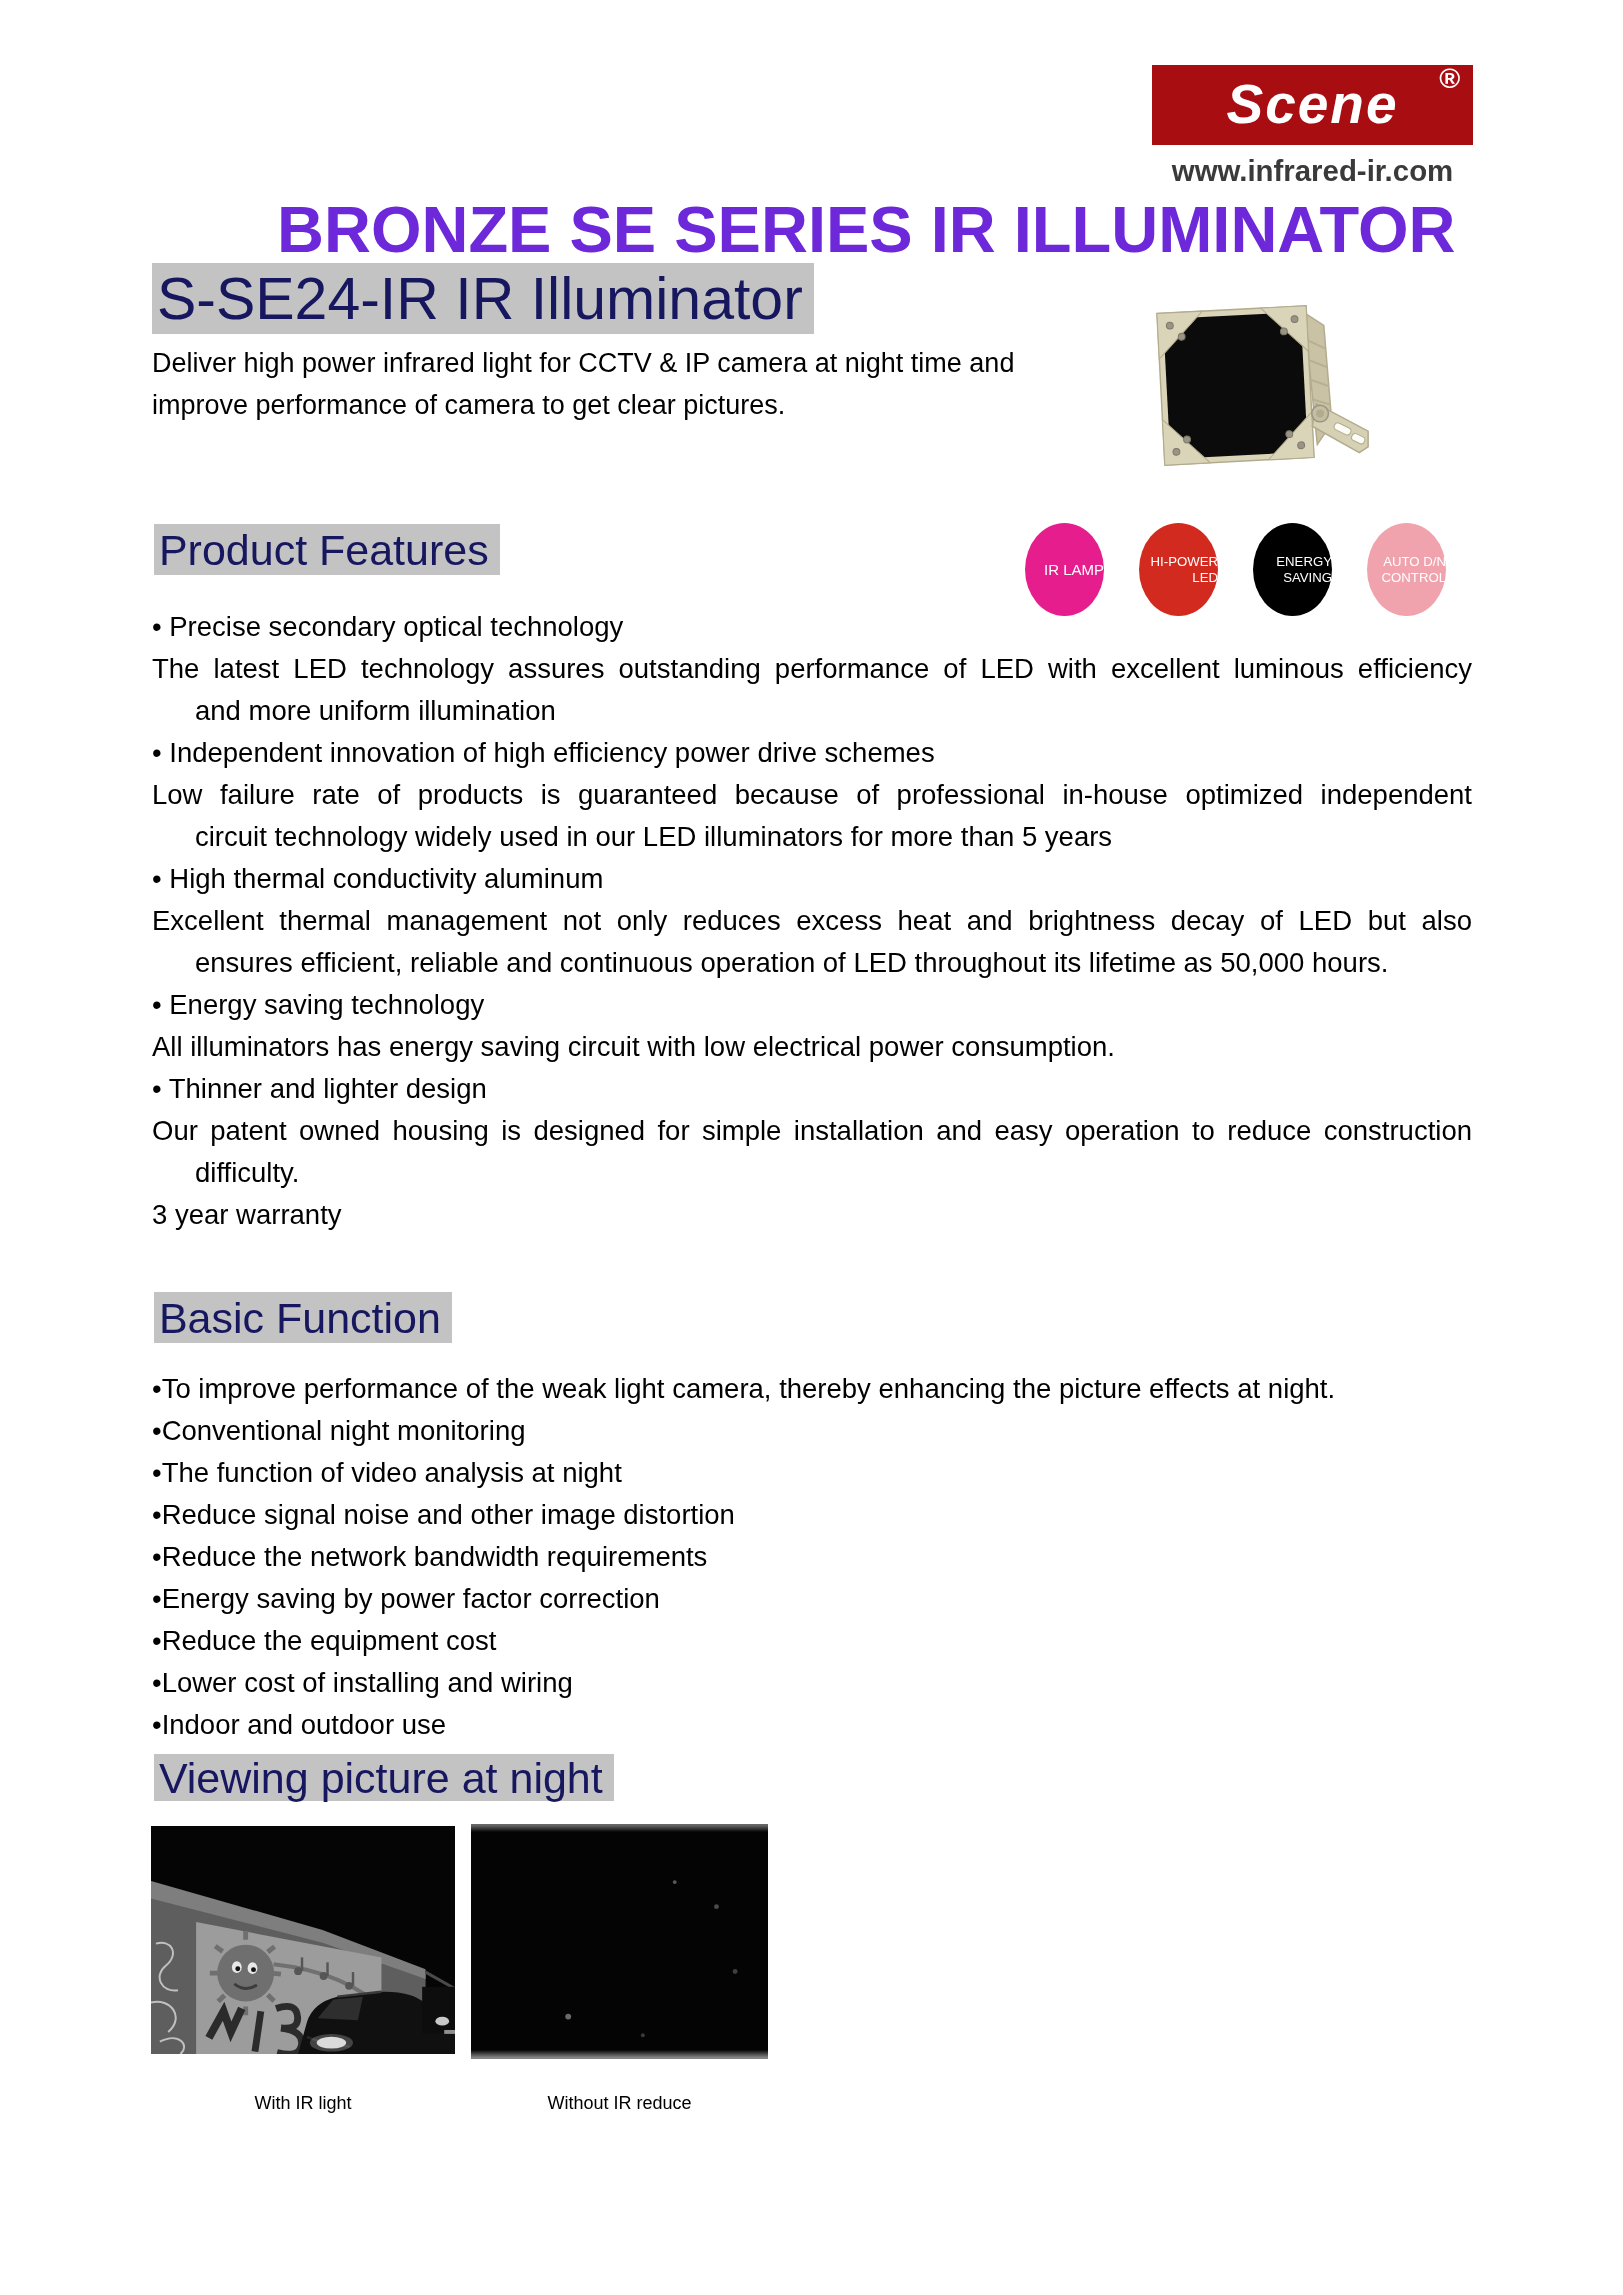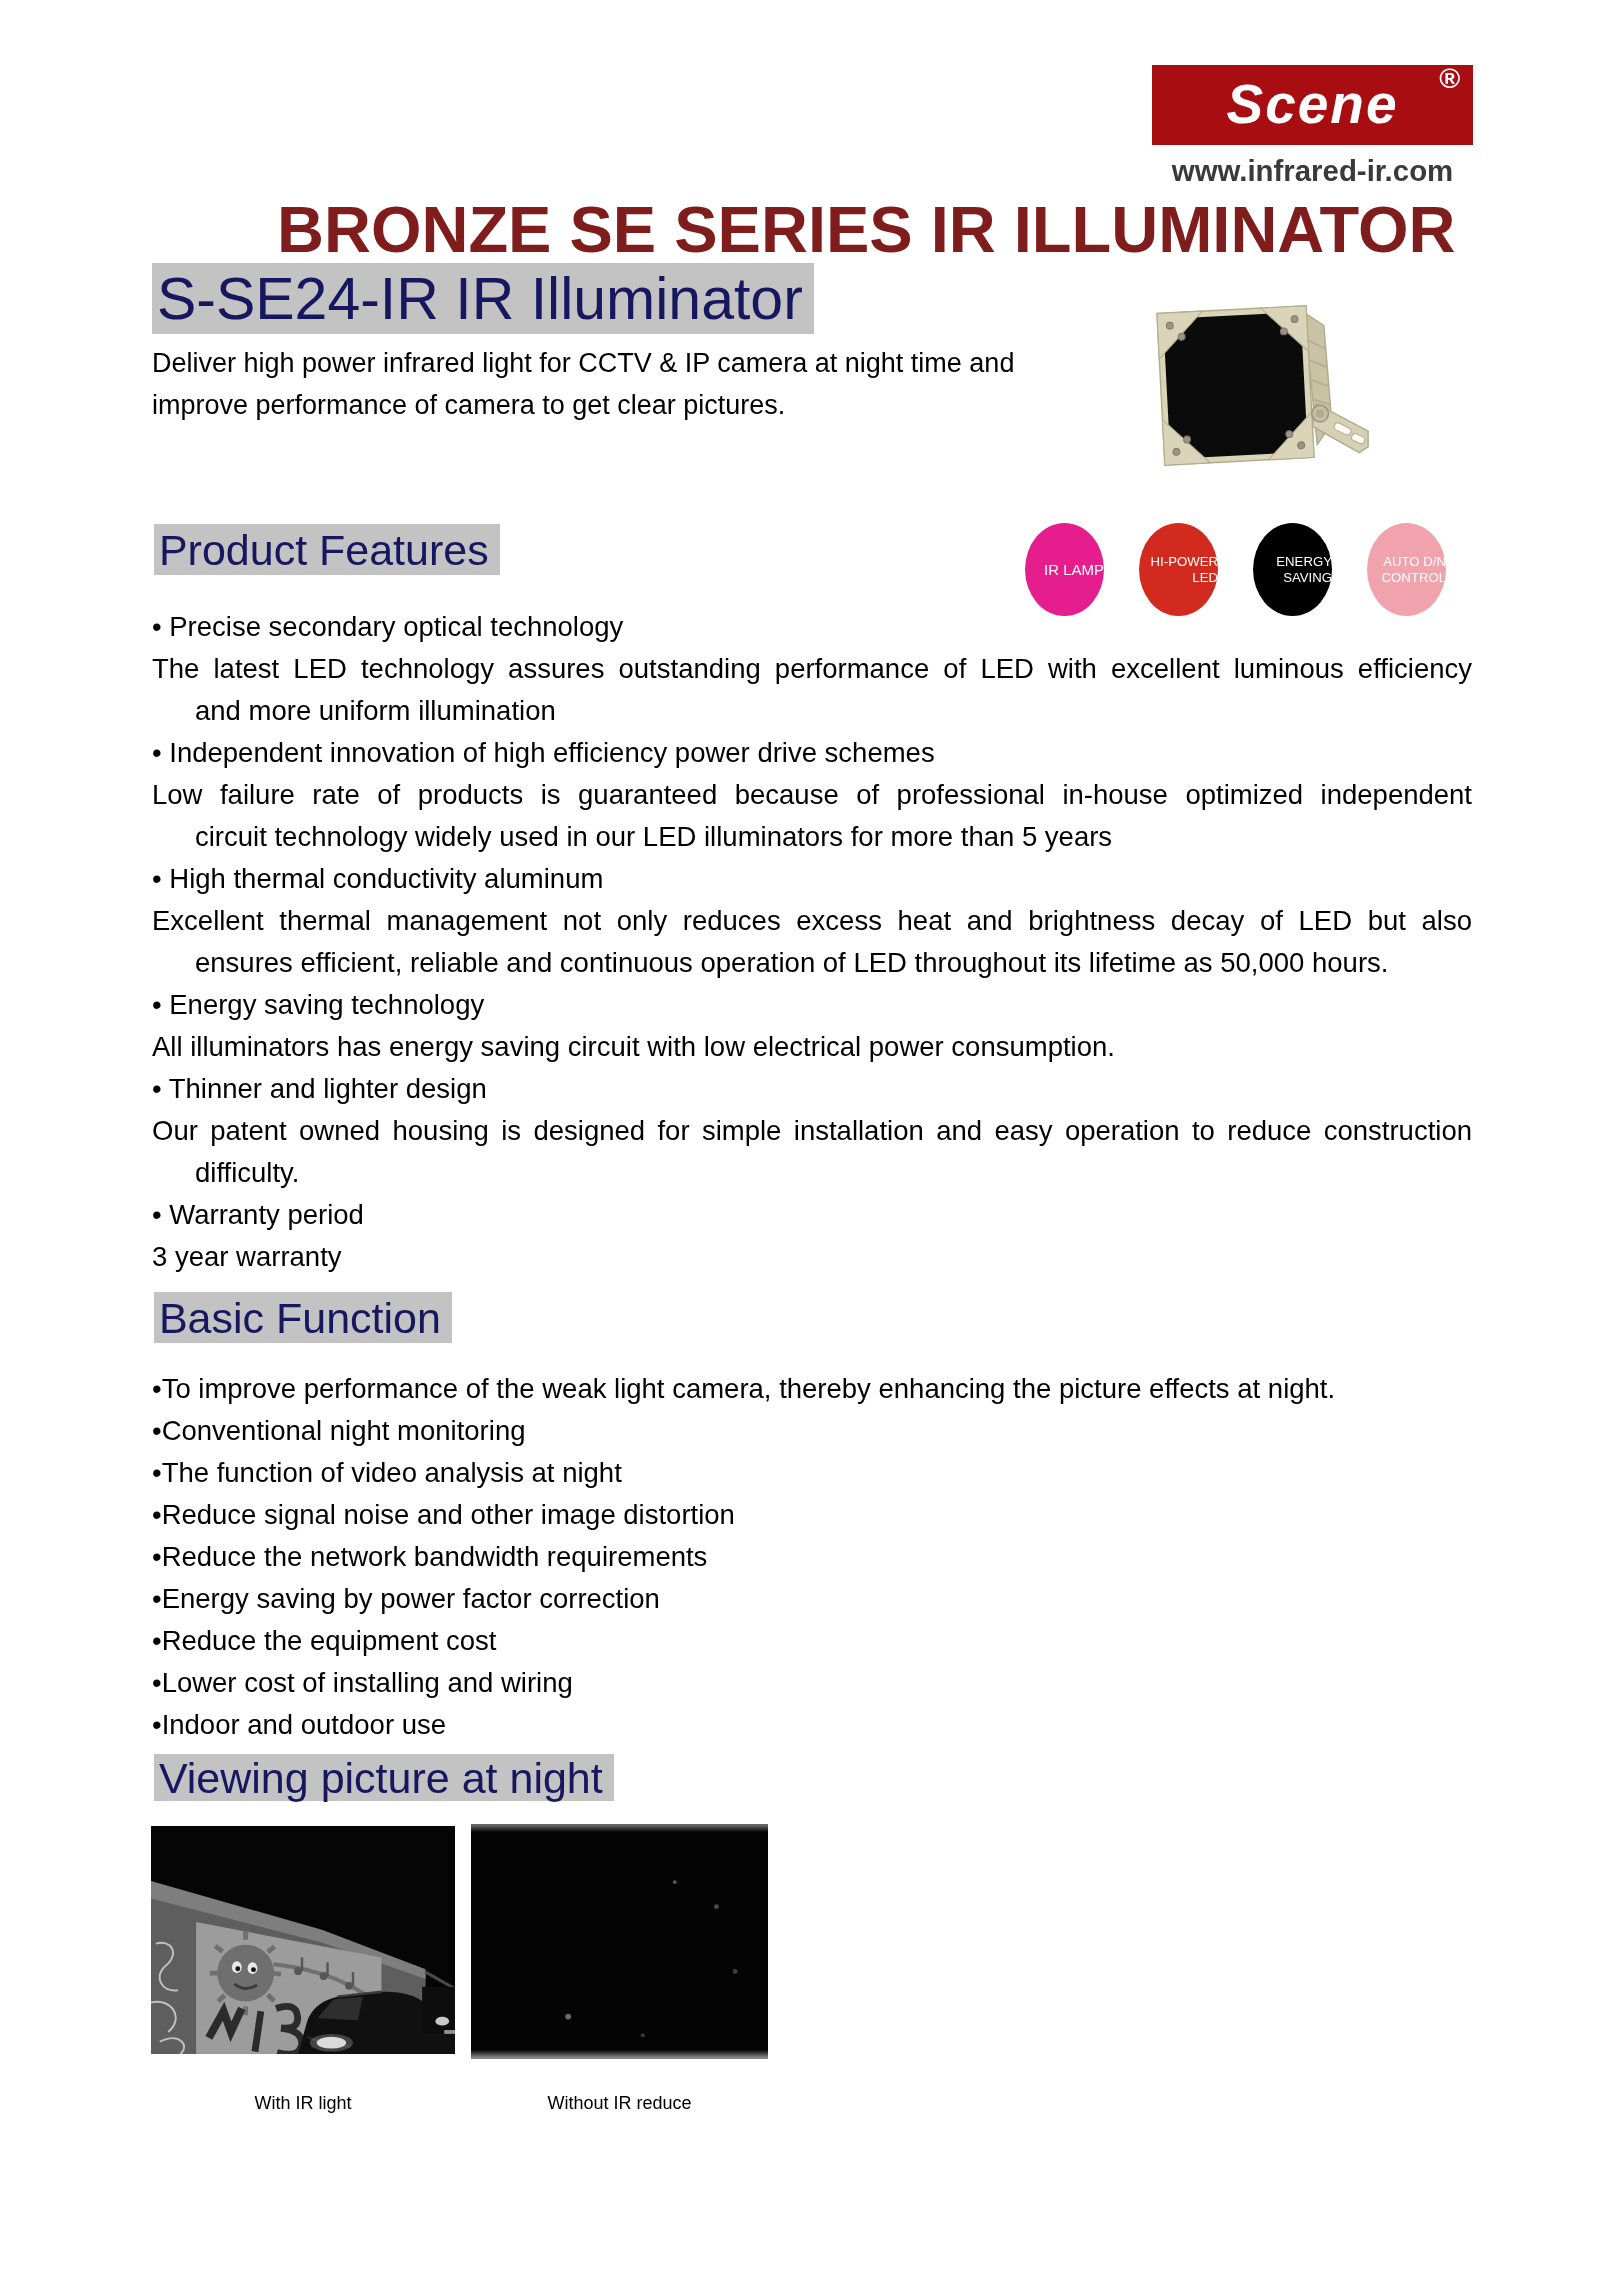--- a/index.html
+++ b/index.html
@@ -64,21 +64,21 @@
 </style>
 </head>
 <body>
 
 <div class="abs logo-box" style="background: rgb(168, 14, 17);">
   <div class="logo-brand">Scene</div>
   <div class="logo-reg">®</div>
 </div>
 <div class="abs website" style="color: rgb(58, 58, 58);">www.infrared-ir.com</div>
 
-<div class="abs doc-title" style="color: #7f1d1d;">BRONZE SE SERIES IR ILLUMINATOR</div>
+<div class="abs doc-title" style="color: #6d28d9;">BRONZE SE SERIES IR ILLUMINATOR</div>
 
 <div class="abs bar model-bar" style="background: rgb(195, 195, 195); color: rgb(23, 23, 95);">S-SE24-IR IR Illuminator</div>
 
 <div class="abs desc">
   <div class="ln">Deliver high power infrared light for CCTV &amp; IP camera at night time and</div>
   <div class="ln">improve performance of camera to get clear pictures.</div>
 </div>
 
 <svg class="abs" style="left:1134px;top:290px;" width="240" height="201" viewBox="0 0 490 410">
   <g transform="rotate(-3 240 200)">
@@ -137,21 +137,20 @@
     <div class="ln justify">Low failure rate of products is guaranteed because of professional in-house optimized independent</div>
     <div class="ln indent">circuit technology widely used in our LED illuminators for more than 5 years</div>
     <div class="ln ">• High thermal conductivity aluminum</div>
     <div class="ln justify">Excellent thermal management not only reduces excess heat and brightness decay of LED but also</div>
     <div class="ln indent">ensures efficient, reliable and continuous operation of LED throughout its lifetime as 50,000 hours.</div>
     <div class="ln ">• Energy saving technology</div>
     <div class="ln ">All illuminators has energy saving circuit with low electrical power consumption.</div>
     <div class="ln ">• Thinner and lighter design</div>
     <div class="ln justify">Our patent owned housing is designed for simple installation and easy operation to reduce construction</div>
     <div class="ln indent">difficulty.</div>
-    <div class="ln ">• Warranty period</div>
     <div class="ln ">3 year warranty</div>
   </div>
 
 <div class="abs bar sec-bar basic-bar" style="background: rgb(195, 195, 195); color: rgb(23, 23, 95);">Basic Function</div>
 <div class="abs list basic-list">
     <div class="ln">•To improve performance of the weak light camera, thereby enhancing the picture effects at night.</div>
     <div class="ln">•Conventional night monitoring</div>
     <div class="ln">•The function of video analysis at night</div>
     <div class="ln">•Reduce signal noise and other image distortion</div>
     <div class="ln">•Reduce the network bandwidth requirements</div>

